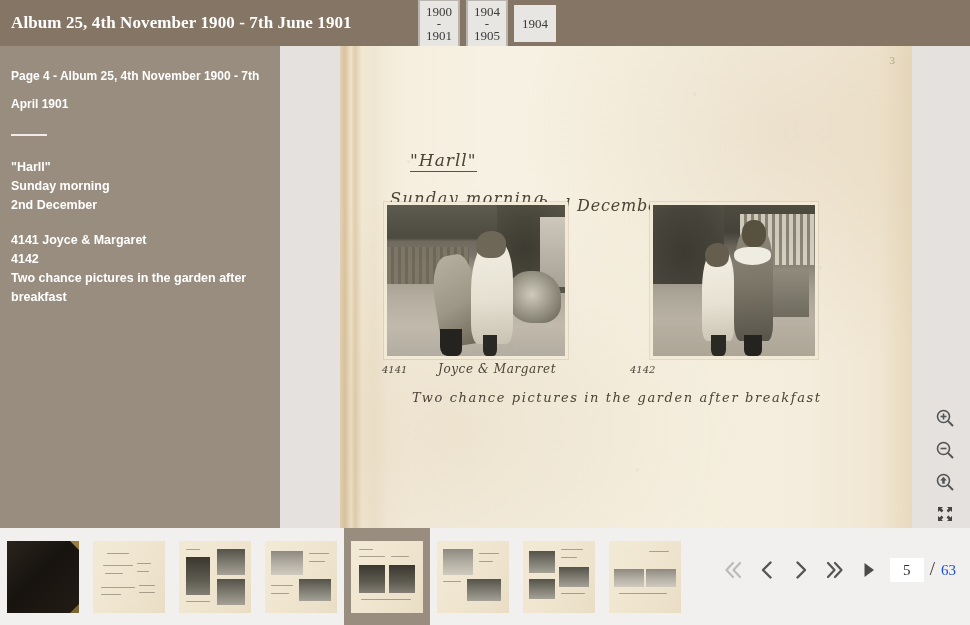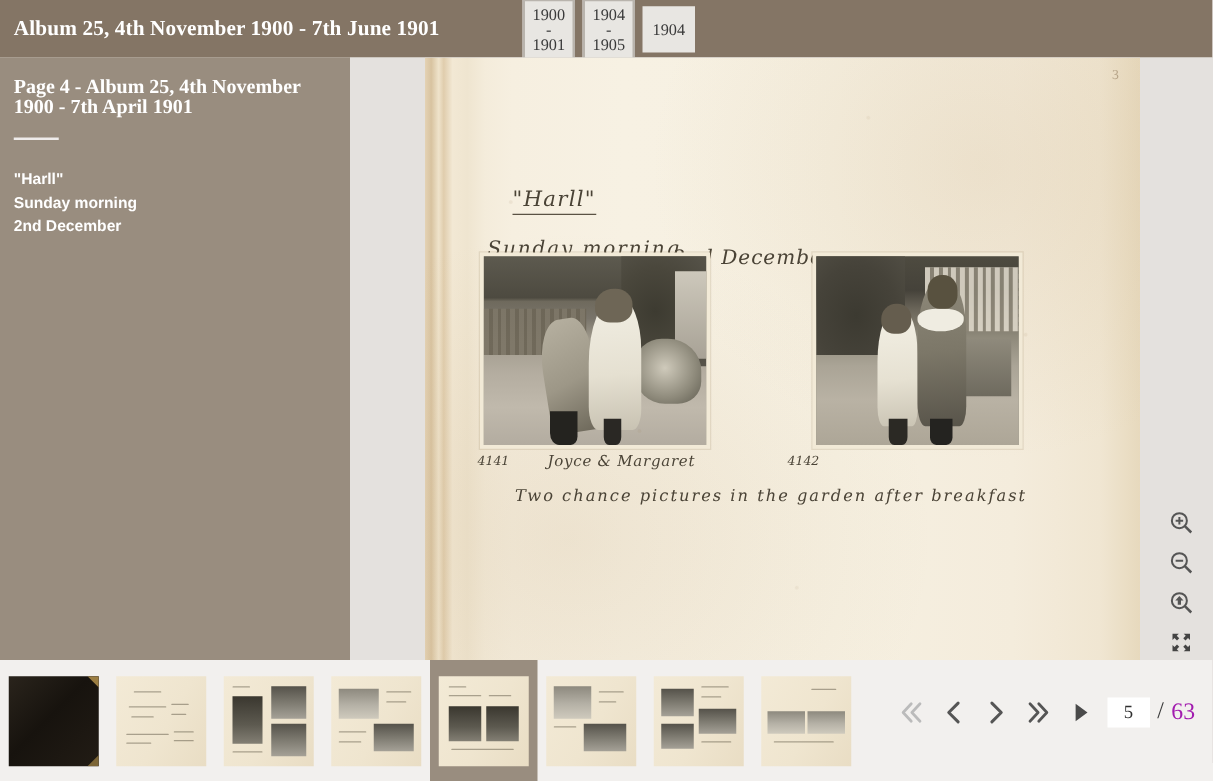--- a/index.html
+++ b/index.html
@@ -56,24 +56,24 @@
 
   
   #sidebar {
     position: absolute; left: 0; top: 46px;
     width: 280px; height: 482px;
     background: #998d7f;
     padding: 16px 16px 0 11px;
     color: #ffffff;
   }
   #sidebar-title {
-    font-family: Liberation Serif, serif;
+    font-family: Liberation Sans, sans-serif;
     font-weight: bold;
-    font-size: 16px;
-    line-height: 16px;
+    font-size: 12px;
+    line-height: 28px;
     color: #ffffff;
   }
   #sidebar-divider {
     width: 36px; height: 2px;
     background: #efeceb;
     margin: 16px 0 22px 0;
   }
   .meta-block { margin-bottom: 16px; }
   .meta-line {
     font-family: "Liberation Sans", sans-serif;
@@ -350,22 +350,22 @@
   }
   #page-slash {
     font-family: "Liberation Serif", serif;
     font-size: 19px;
     color: #3a3a3a;
     margin: 0 6px;
     transform: translateY(-1px);
   }
   #page-total {
     font-family: "Liberation Serif", serif;
-    font-size: 19px;
-    color: #a21caf;
+    font-size: 15px;
+    color: #1d4ed8;
     margin-right: 6px;
   }
 </style>
 </head>
 <body>
 
 <div id="app">
 
   <div id="header">
     <div id="header-title">Album 25, 4th November 1900 - 7th June 1901</div>
@@ -383,20 +383,25 @@
   <div id="sidebar">
     <div id="sidebar-title">Page 4 - Album 25, 4th November 1900 - 7th April 1901</div>
     <div id="sidebar-divider"></div>
 
     <div class="meta-block">
       <div class="meta-line">"Harll"</div>
       <div class="meta-line">Sunday morning</div>
       <div class="meta-line">2nd December</div>
     </div>
 
+    <div class="meta-block">
+      <div class="meta-line">4141 Joyce &amp; Margaret</div>
+      <div class="meta-line">4142</div>
+      <div class="meta-line">Two chance pictures in the garden after breakfast</div>
+    </div>
   </div>
 
   <div id="gutter"></div>
 
   <div id="viewer">
 
     <div id="album-page">
       <div id="page-corner-number">3</div>
 
       <div class="script" id="hand-title"><u>"Harll"</u></div>

